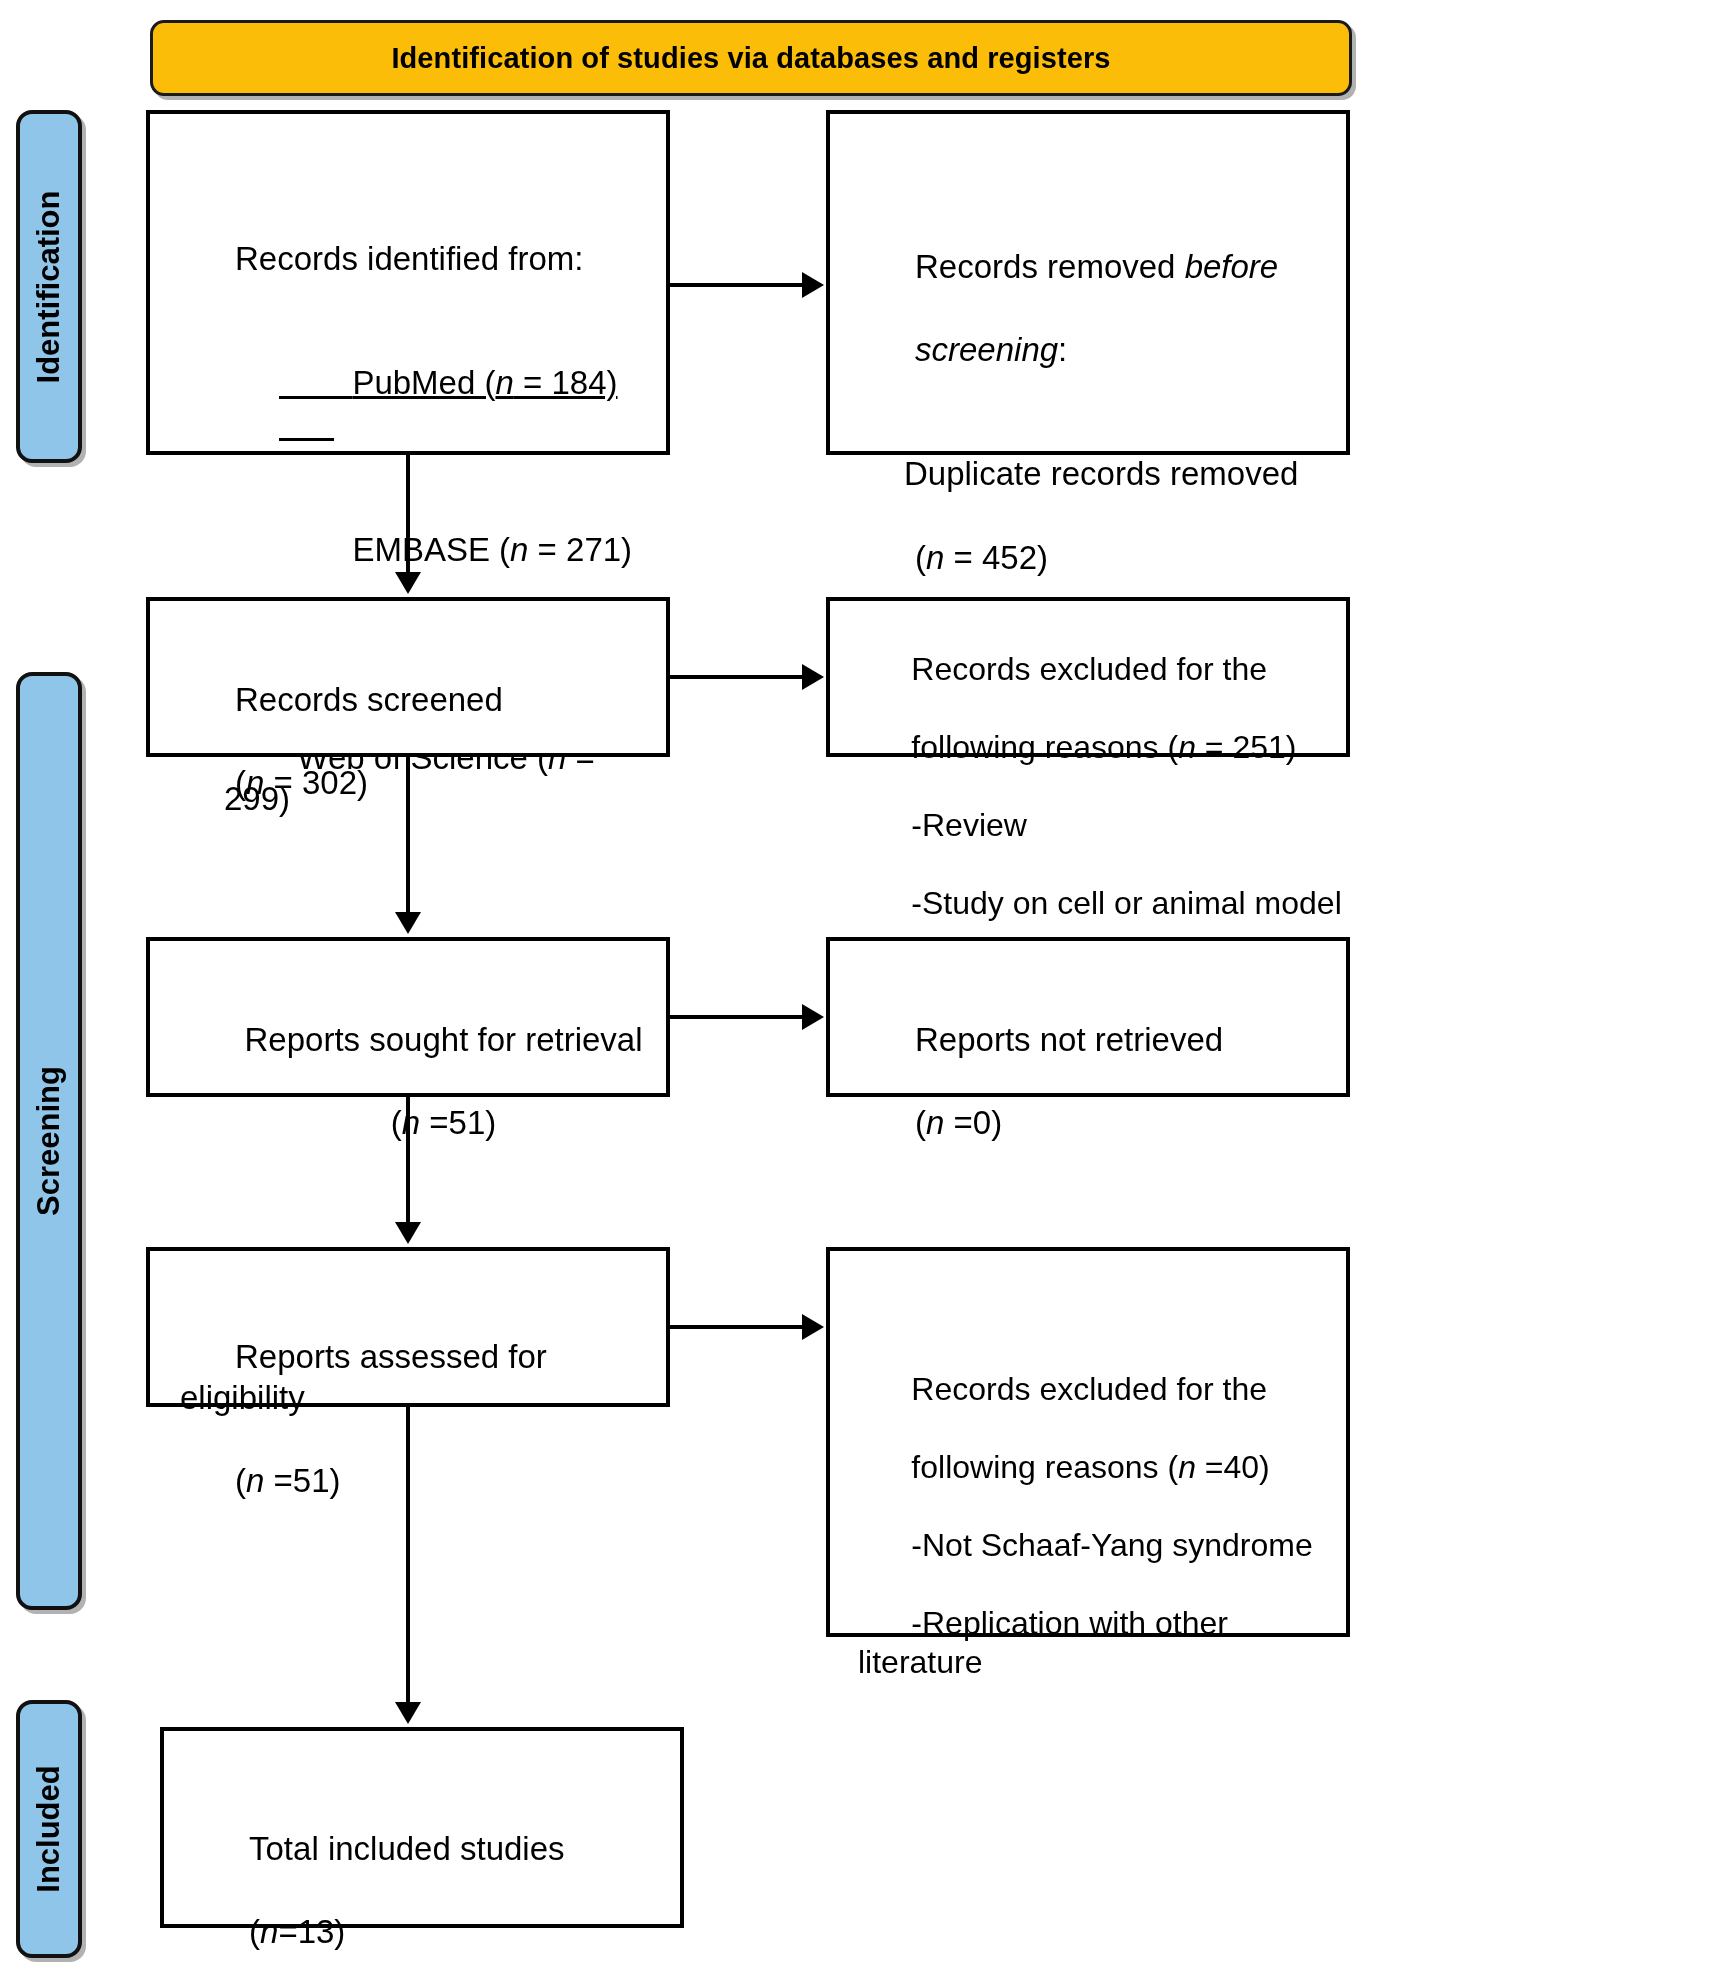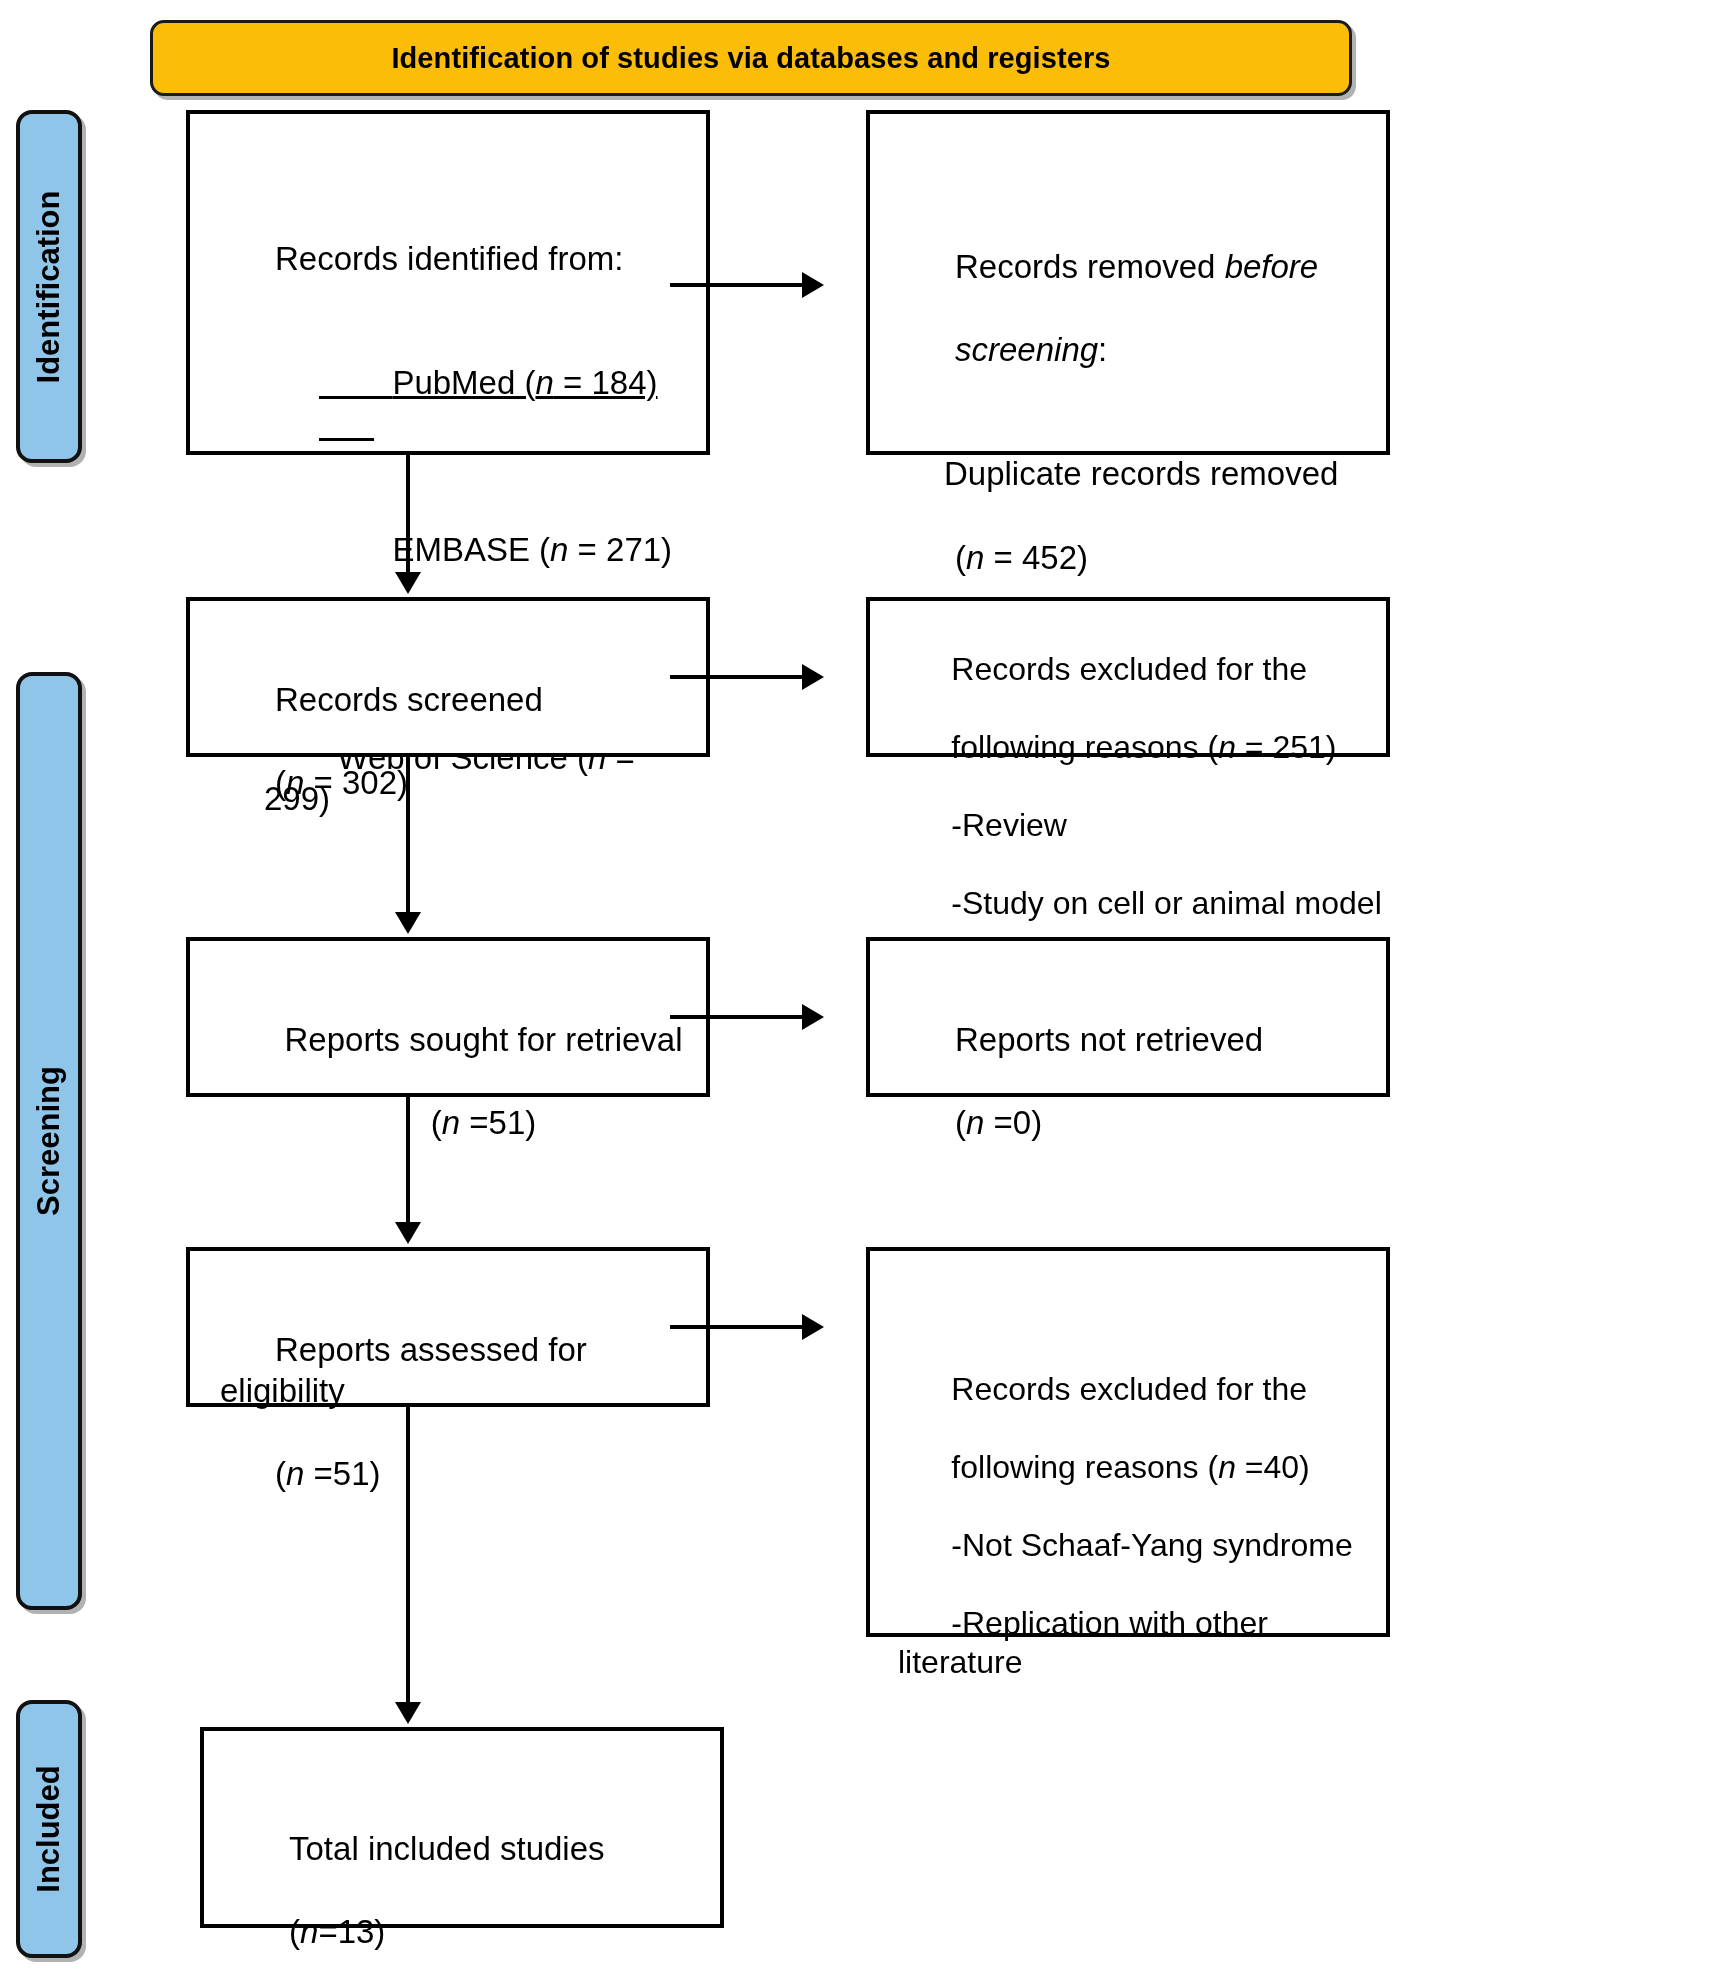--- a/index.html
+++ b/index.html
@@ -57,21 +57,20 @@
     transform: rotate(-90deg);
   }
 
   
   .box {
     position: absolute;
     background: #ffffff;
     border: 4px solid #000000;
     box-sizing: border-box;
     padding: 14px;
-    margin-left: 40px;
   }
   .box-text {
     position: absolute;
     left: 30px;
     right: 14px;
     font-size: 33px;
     line-height: 1.26;
     color: #000;
     white-space: pre-wrap;
   }
@@ -189,21 +188,21 @@
     </div>
   </div>
 
   <div class="line-h" style="left:670px; top:1015px; width:134px;"></div>
   <div class="arrow-right" style="left:802px; top:1004px;"></div>
 
   <div class="line-v" style="left:406px; top:1097px; height:130px;"></div>
   <div class="arrow-down" style="left:395px; top:1222px;"></div>
 
   <div class="box" style="left:146px; top:1247px; width:524px; height:160px;">
-    <div class="box-text" style="top:36px;">
+    <div class="box-text" style="top:43px;">
       <span>Reports assessed for eligibility</span><br>
       <span>(<em class="it">n</em><span> =51)</span></span>
     </div>
   </div>
 
   <div class="box" style="left:826px; top:1247px; width:524px; height:390px;">
     <div class="box-text" style="top:80px; left:28px; right:4px; font-size:32px; line-height:1.22;">
       <span>Records excluded for the</span><br>
       <span><span>following reasons (</span><em class="it">n</em><span> =40)</span></span><br>
       <span>-Not Schaaf-Yang syndrome</span><br>

